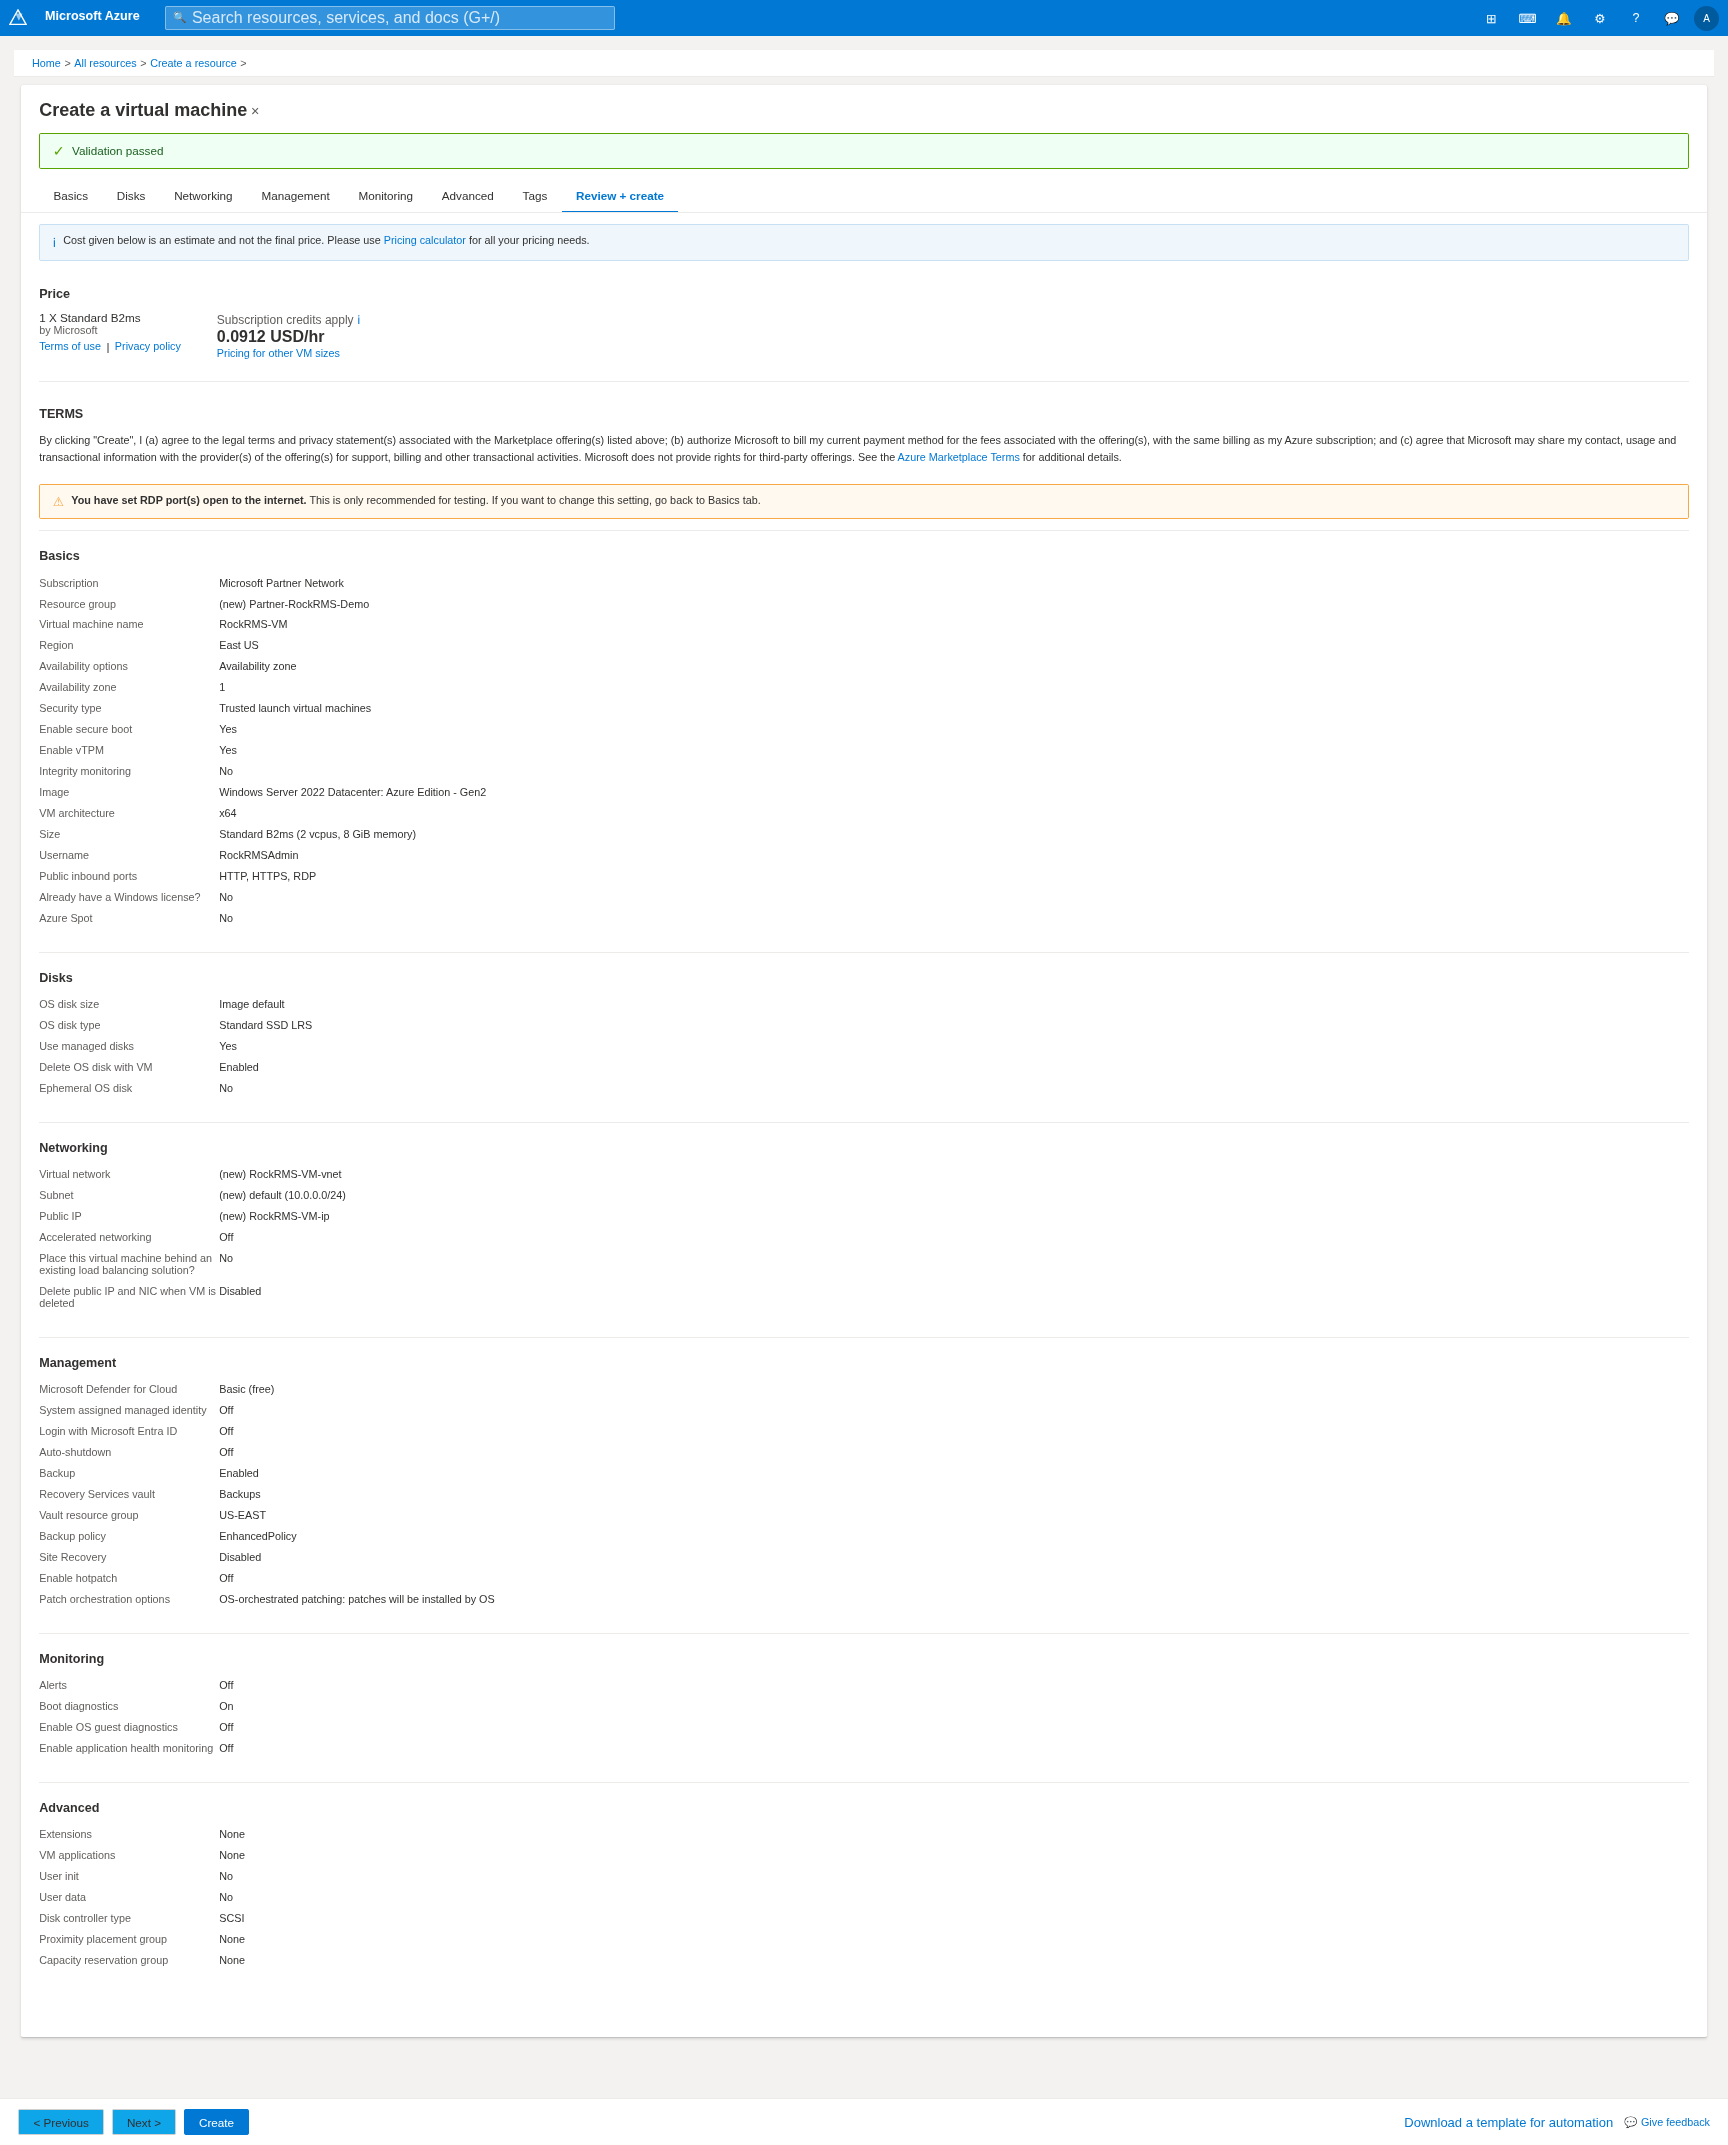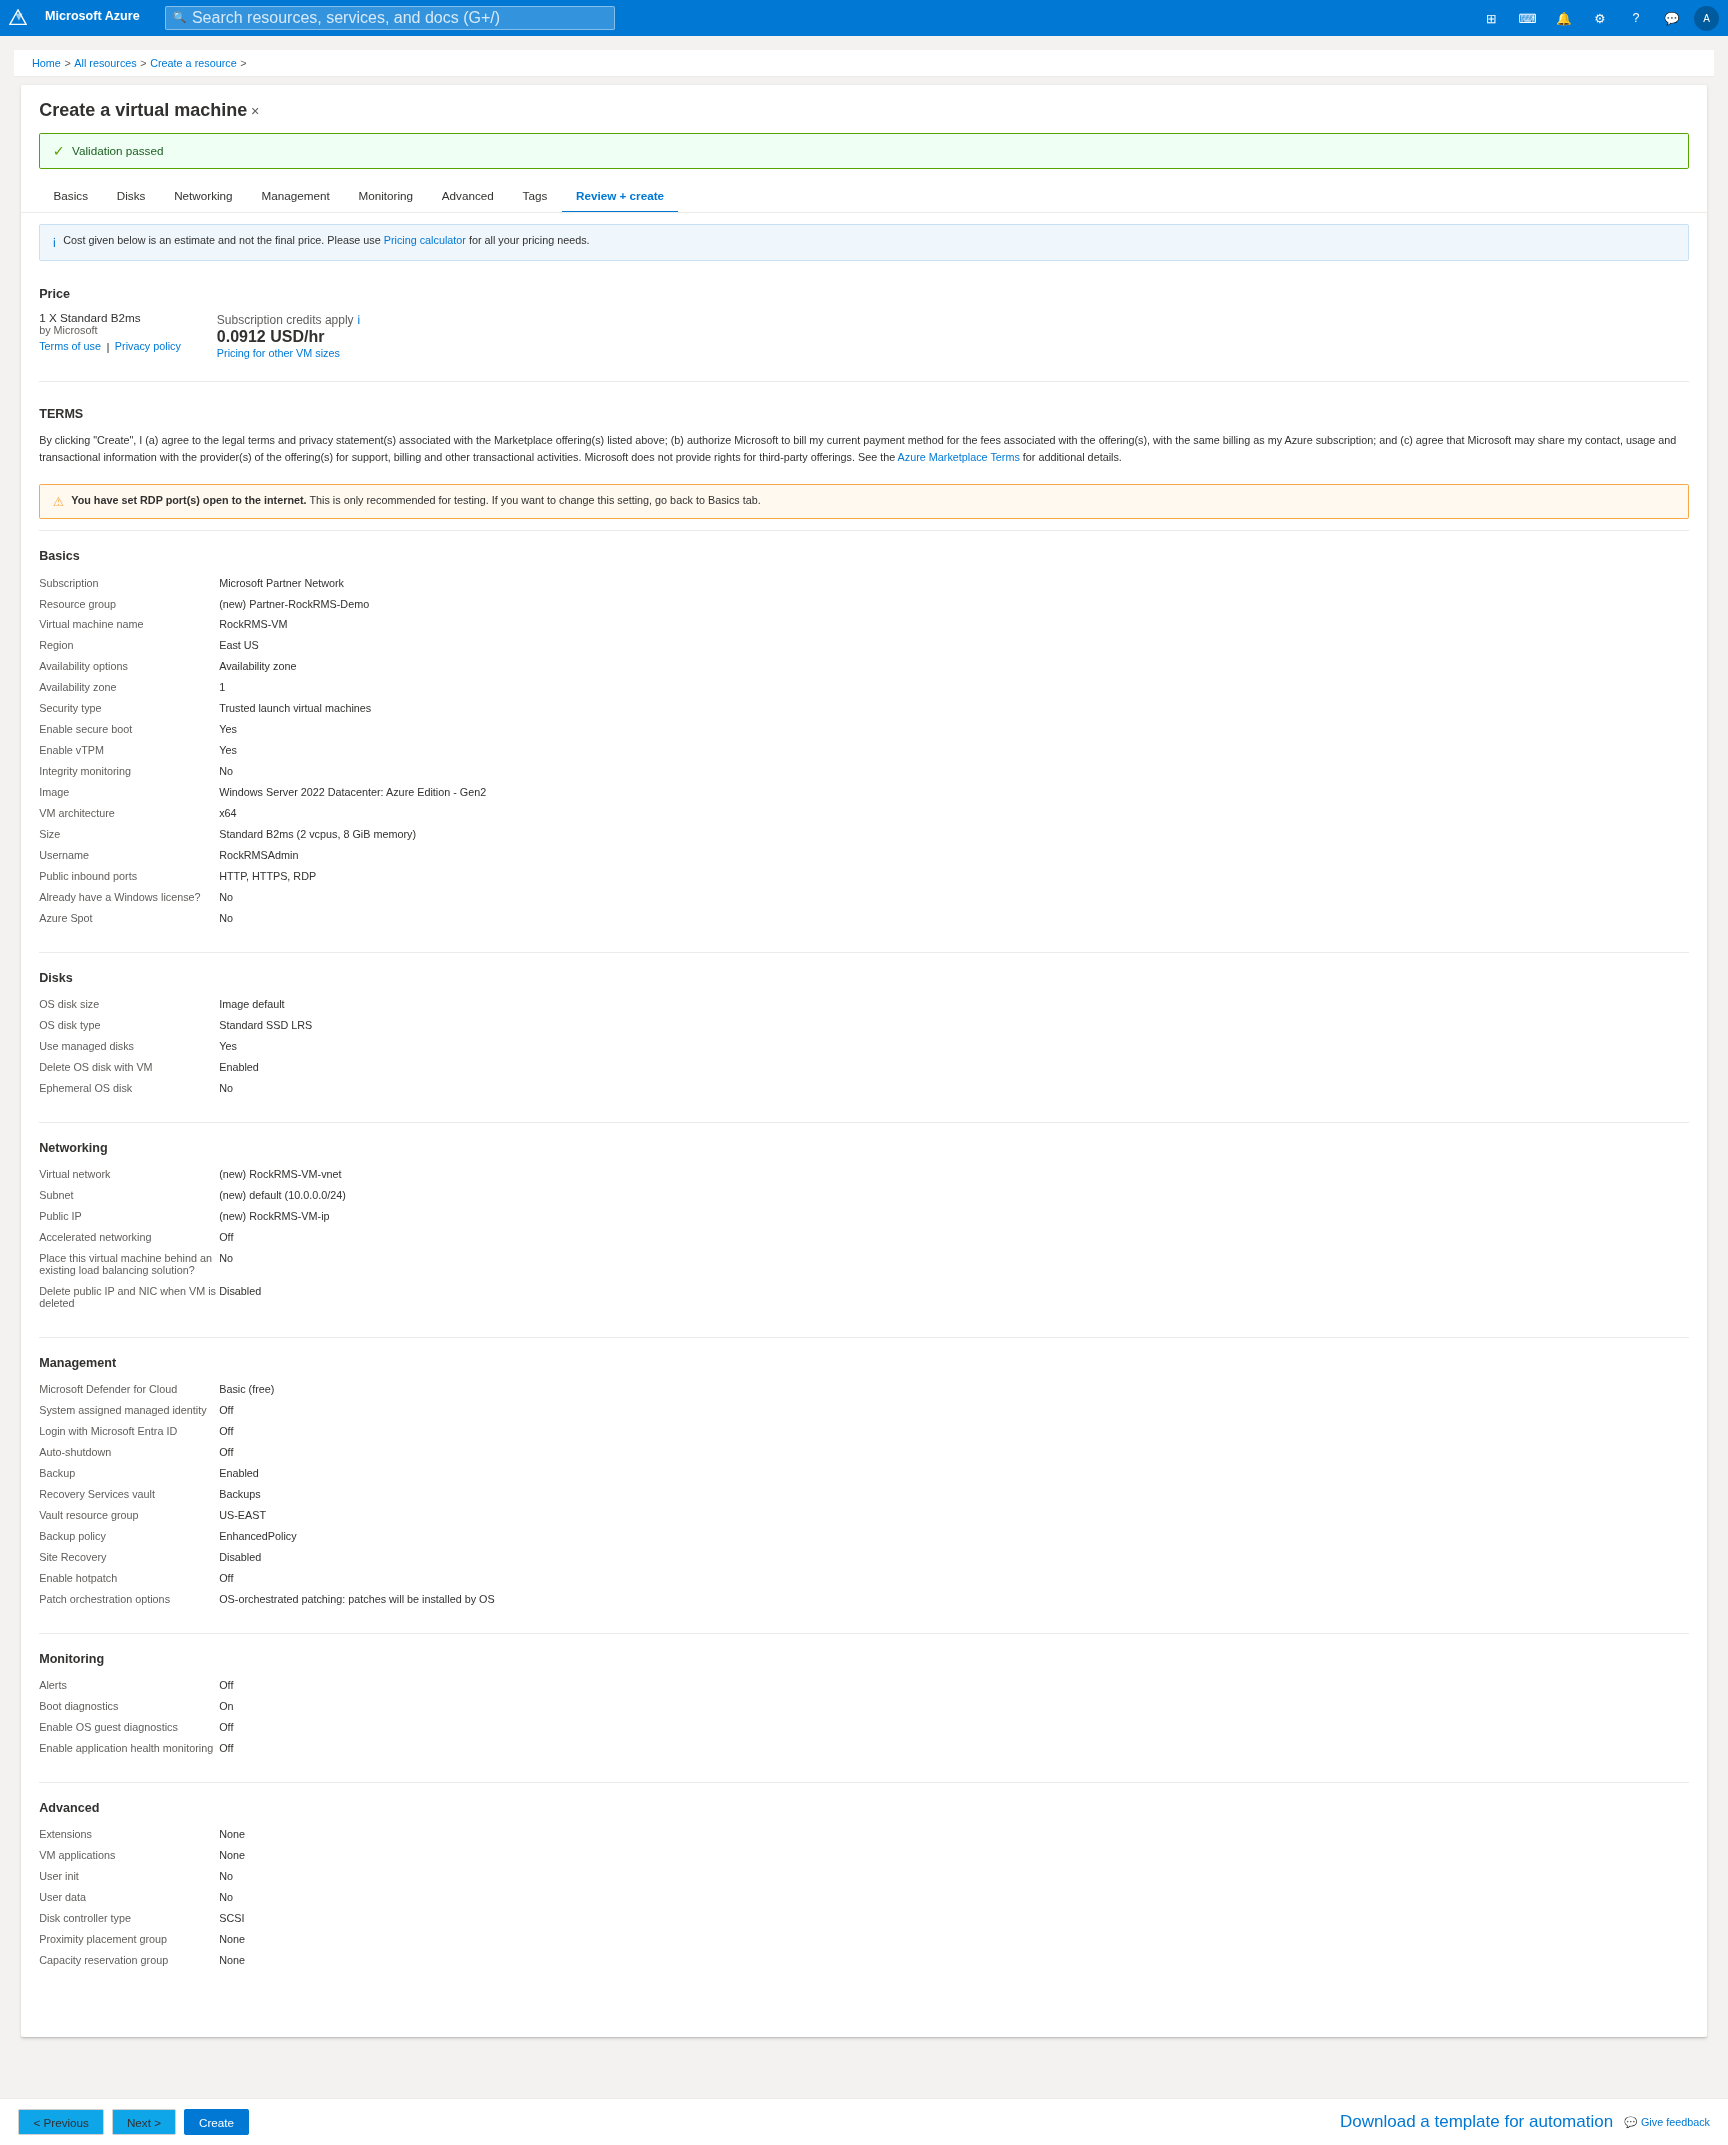--- a/index.html
+++ b/index.html
@@ -233,21 +233,21 @@
     }
     .feedback-link {
       font-size: 10.8px;
       color: #0078d4;
       text-decoration: none;
       display: flex;
       align-items: center;
       gap: 3.6px;
     }
     .download-link {
-      font-size: 17px;
+      font-size: 13px;
       color: #0078d4;
       text-decoration: none;
     }
 
     .subscription-info { display: flex; align-items: center; gap: 3.6px; font-size: 12px; color: #605e5c; }
   </style>
 </head>
 <body>
 
 <div class="topbar">

